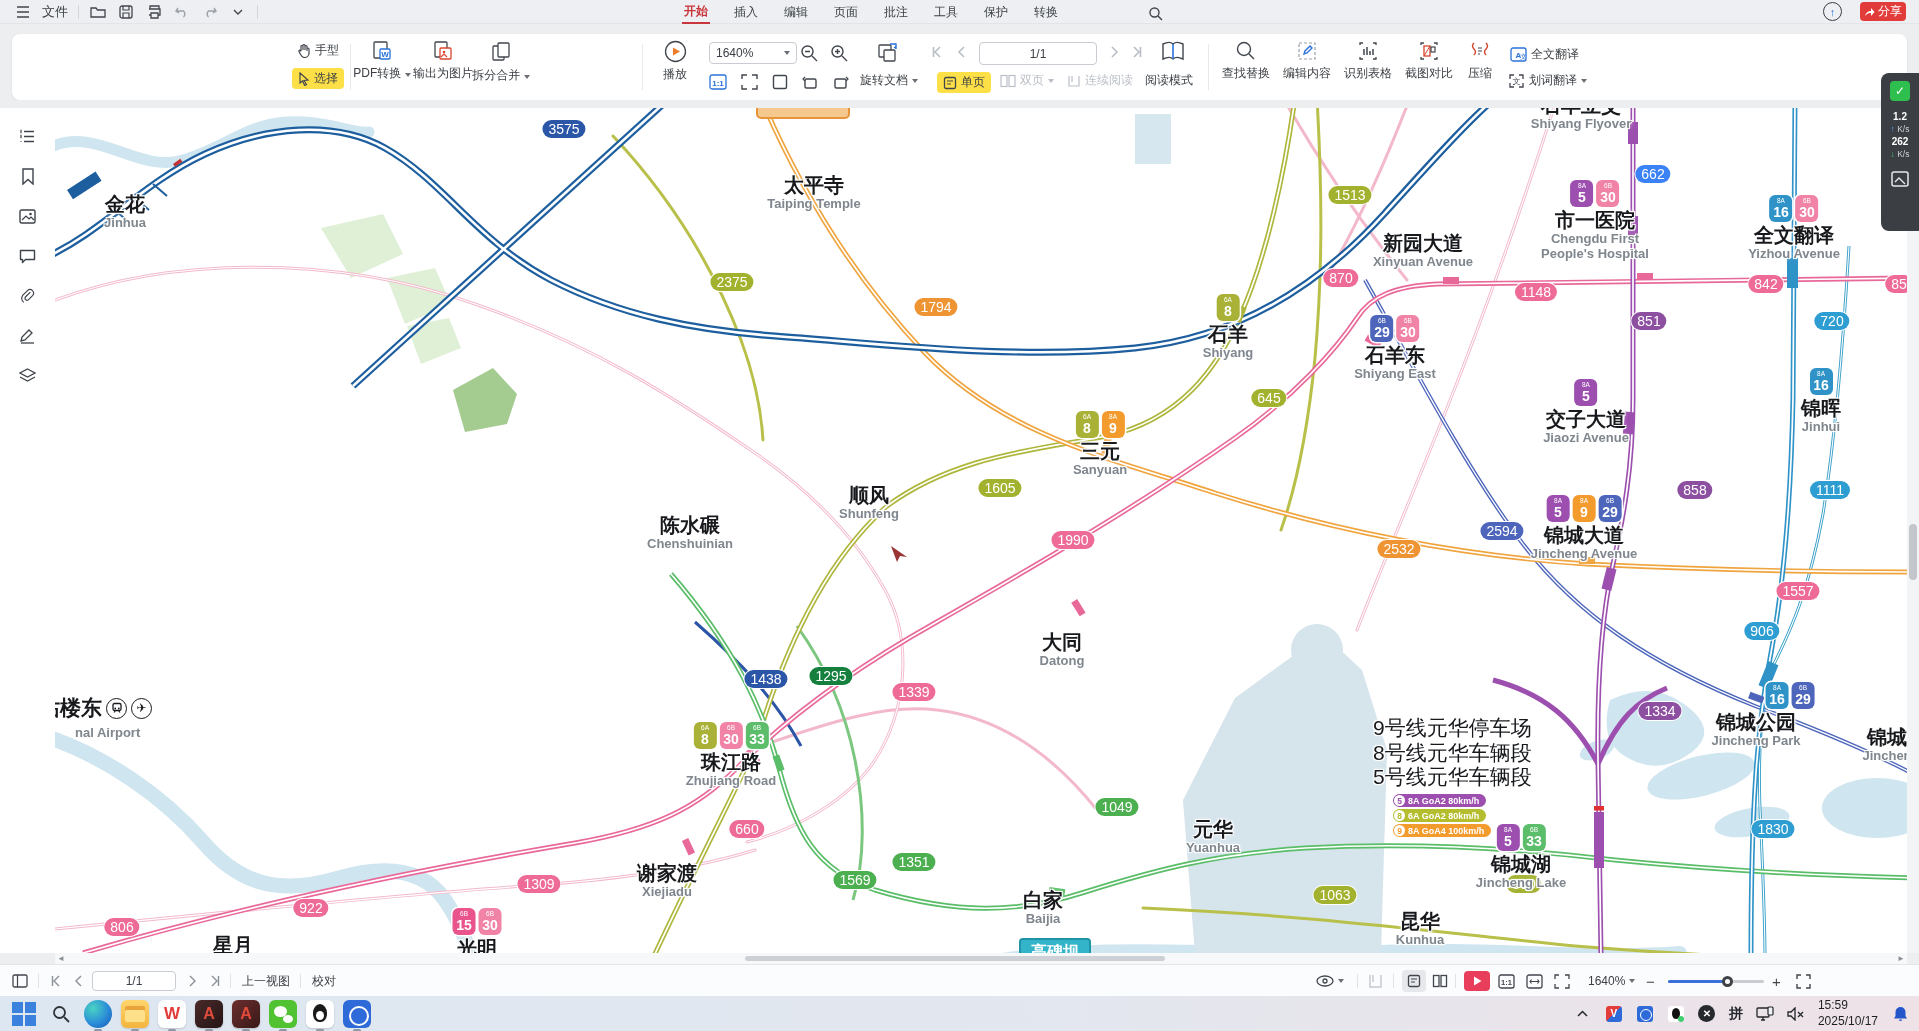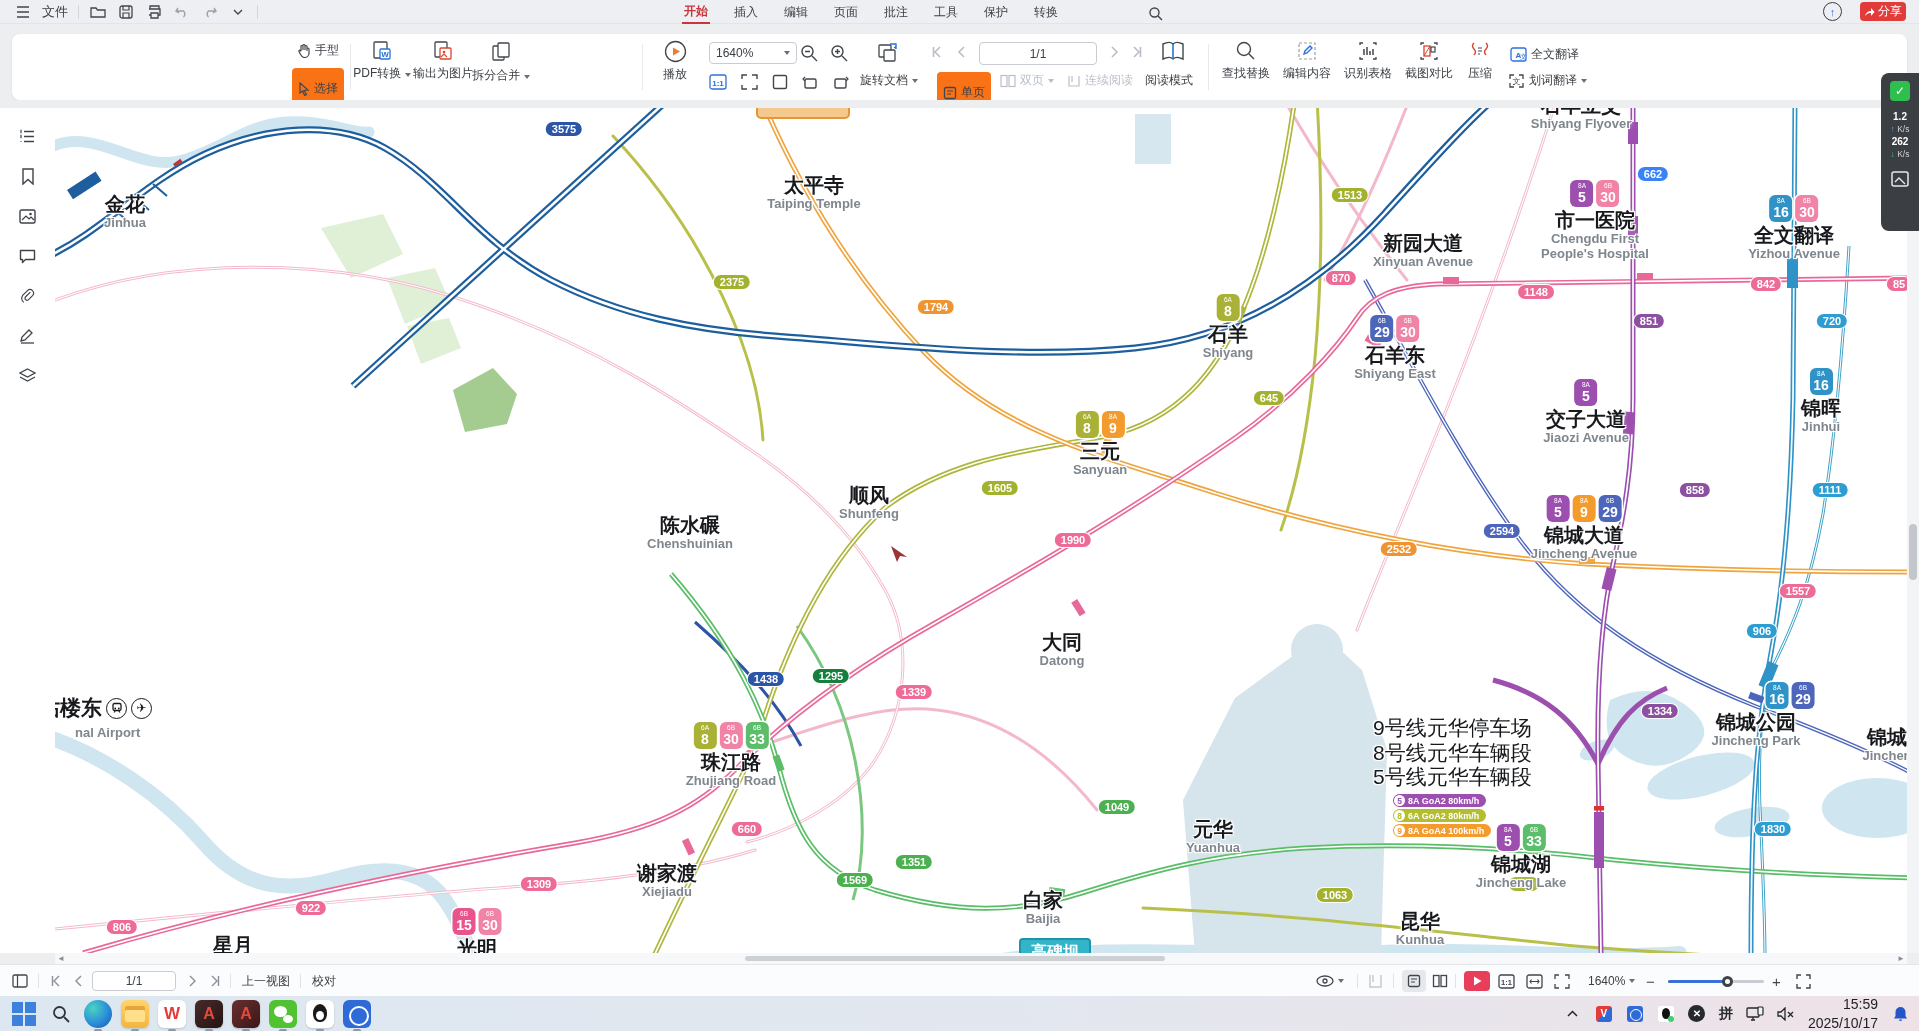--- a/index.html
+++ b/index.html
@@ -17,21 +17,21 @@
   .tab.active{color:#c9353b;font-weight:bold;border-bottom:2px solid #c9353b;}
   #wpsai{position:absolute;left:1077px;top:3px;display:flex;align-items:center;gap:4px;font-weight:bold;color:#24272b;margin-top:43px;}
   #titlebar-search{position:absolute;left:1146px;top:4px;}
   #share-btn{position:absolute;left:1860px;top:2px;width:46px;height:19px;background:#e23c3a;color:#fff;border-radius:4px;display:flex;align-items:center;justify-content:center;gap:3px;font-size:12px;}
   #up-circle{position:absolute;left:1823px;top:2px;width:19px;height:19px;border:1.5px solid #3a3f46;border-radius:50%;display:flex;align-items:center;justify-content:center;color:#2a72d8;font-size:11px;font-weight:bold;}
   
   #toolbar{position:absolute;left:12px;top:34px;width:1895px;height:66px;background:#fff;border-radius:8px;box-shadow:0 1px 3px rgba(40,50,60,.08);}
   .t-item{position:absolute;display:flex;align-items:center;gap:4px;font-size:12px;color:#3c4045;white-space:nowrap;}
   .t-big{position:absolute;display:flex;flex-direction:column;align-items:center;gap:3px;font-size:12px;color:#3c4045;white-space:nowrap;}
   .t-div{position:absolute;top:10px;width:1px;height:46px;background:#e7e9ec;}
-  .sel-pill{background:#f97316;border-radius:4px;padding:12px 6px;}
+  .sel-pill{background:#fde047;border-radius:4px;padding:2px 6px;}
   .dis{color:#b9bec6;}
   .combo{border:1px solid #c9cdd3;border-radius:4px;height:22px;display:flex;align-items:center;padding:0 6px;gap:10px;font-size:12px;}
   .pagebox{border:1px solid #c9cdd3;border-radius:4px;height:23px;width:118px;display:flex;align-items:center;justify-content:center;font-size:12px;}
   .caret{width:0;height:0;border-left:3.5px solid transparent;border-right:3.5px solid transparent;border-top:4px solid #6b7077;display:inline-block;}
   .caret.dim{border-top-color:#b9bec6;}
   .ic{display:inline-flex;align-items:center;justify-content:center;}
   
   #content{position:absolute;left:0;top:100px;width:1919px;height:864px;background:#eceef0;}
   #sidebar{position:absolute;left:0;top:8px;width:55px;height:845px;background:#fff;}
   .sb-ico{width:55px;height:40px;display:flex;align-items:center;justify-content:center;color:#3e434a;}
@@ -43,21 +43,21 @@
   #hthumb{position:absolute;left:690px;top:3px;width:420px;height:5px;background:#cdd1d6;border-radius:3px;}
   .harr{font-size:8px;color:#8a8f96;width:12px;text-align:center;}
   .halo{text-shadow:-1px -1px 0 #fff,1px -1px 0 #fff,-1px 1px 0 #fff,1px 1px 0 #fff,0 0 4px #fff;}
   .station{position:absolute;transform:translateX(-50%);text-align:center;z-index:5;}
   .station .zh{font-size:20px;font-weight:bold;color:#17191c;line-height:1.15;text-shadow:-1px -1px 0 #fff,1px -1px 0 #fff,-1px 1px 0 #fff,1px 1px 0 #fff,0 0 4px #fff;white-space:nowrap;}
   .station .en{font-size:13px;font-weight:bold;color:#7f868e;line-height:1.15;white-space:pre-line;text-shadow:-1px -1px 0 #fff,1px -1px 0 #fff,-1px 1px 0 #fff,1px 1px 0 #fff,0 0 4px #fff;}
   .badge-row{display:flex;justify-content:center;gap:3px;margin-bottom:2px;}
   .badge{width:23px;height:27px;border-radius:6px;color:#fff;display:flex;flex-direction:column;align-items:center;justify-content:center;line-height:1;box-shadow:0 0 0 1.5px #fff;}
   .badge .bcls{font-size:6.5px;}
   .badge .bnum{font-size:14px;font-weight:bold;}
-  .rbadge{position:absolute;transform:translate(-50%,-50%);color:#fff;font-size:11px;font-weight:bold;padding:1px 6px;border-radius:9px;z-index:4;box-shadow:0 0 0 1px #fff;}
+  .rbadge{position:absolute;transform:translate(-50%,-50%);color:#fff;font-size:14px;font-weight:normal;padding:1px 6px;border-radius:9px;z-index:4;box-shadow:0 0 0 1px #fff;}
   #depot-label{position:absolute;left:1318px;top:608px;z-index:5;}
   .depline{font-size:21px;font-weight:normal;color:#17191c;line-height:1.17;text-shadow:-1px -1px 0 #fff,1px -1px 0 #fff,-1px 1px 0 #fff,1px 1px 0 #fff,0 0 4px #fff;white-space:nowrap;}
   #speed-pills{position:absolute;left:1338px;top:686px;z-index:5;display:flex;flex-direction:column;gap:2px;align-items:flex-start;}
   .pill{height:13px;border-radius:7px;display:flex;align-items:center;gap:3px;padding:0 7px 0 1px;color:#fff;font-size:9px;font-weight:bold;white-space:nowrap;}
   .pnum{width:11px;height:11px;background:#fff;border-radius:50%;font-size:8.5px;font-weight:bold;display:flex;align-items:center;justify-content:center;}
   #airport-label{position:absolute;left:-16px;top:586px;z-index:5;}
   #airport-row{display:flex;align-items:center;gap:4px;}
   #airport-row .zh{font-size:21px;font-weight:bold;color:#17191c;text-shadow:0 0 4px #fff;}
   .circ-ico{width:21px;height:21px;border:1.8px solid #17191c;border-radius:50%;background:#fff;display:flex;align-items:center;justify-content:center;font-size:12px;color:#17191c;}
   #airport-en{font-size:13px;font-weight:bold;color:#7f868e;margin-top:3px;padding-left:36px;white-space:nowrap;}
@@ -104,21 +104,21 @@
   .app-uc::before{content:"";position:absolute;left:6px;top:6px;width:16px;height:16px;border:2.5px solid #fff;border-radius:50%;}
   #tray{position:absolute;right:10px;top:0;height:35px;display:flex;align-items:center;gap:13px;color:#24272b;}
   .tray-ico{width:18px;height:18px;display:flex;align-items:center;justify-content:center;position:relative;}
   .ti-wpsv{background:linear-gradient(135deg,#e23c3a 50%,#2f6bd8 50%);border-radius:3px;width:16px;height:16px;color:#fff;font-size:10px;font-weight:bold;display:flex;align-items:center;justify-content:center;}
   .ti-uc{background:#2f6bd8;border-radius:3px;width:16px;height:16px;}
   .ti-uc::before{content:"";position:absolute;left:4px;top:4px;width:10px;height:10px;border:1.8px solid #fff;border-radius:50%;}
   .ti-qq{background:#fff;border-radius:3px;width:16px;height:16px;}
   .ti-qq::before{content:"";position:absolute;left:5px;top:3px;width:8px;height:11px;background:#111;border-radius:50%;}
   .ti-qq::after{content:"";position:absolute;right:1px;bottom:1px;width:6px;height:6px;background:#3ecf6e;border-radius:50%;}
   .ti-x{background:#26292e;border-radius:50%;width:17px;height:17px;color:#fff;font-size:10px;font-weight:bold;display:flex;align-items:center;justify-content:center;}
-  #clock{text-align:right;font-size:14px;line-height:1.3;color:#1d1f23;}
+  #clock{font-size:12px;line-height:1.3;color:#1d1f23;}
   .pinyin{font-size:14px;font-weight:bold;}
 </style>
 </head>
 <body>
 
 <div id="app">
 
   <div id="titlebar">
     <div class="tb-left">
       <span class="tb-ico">

